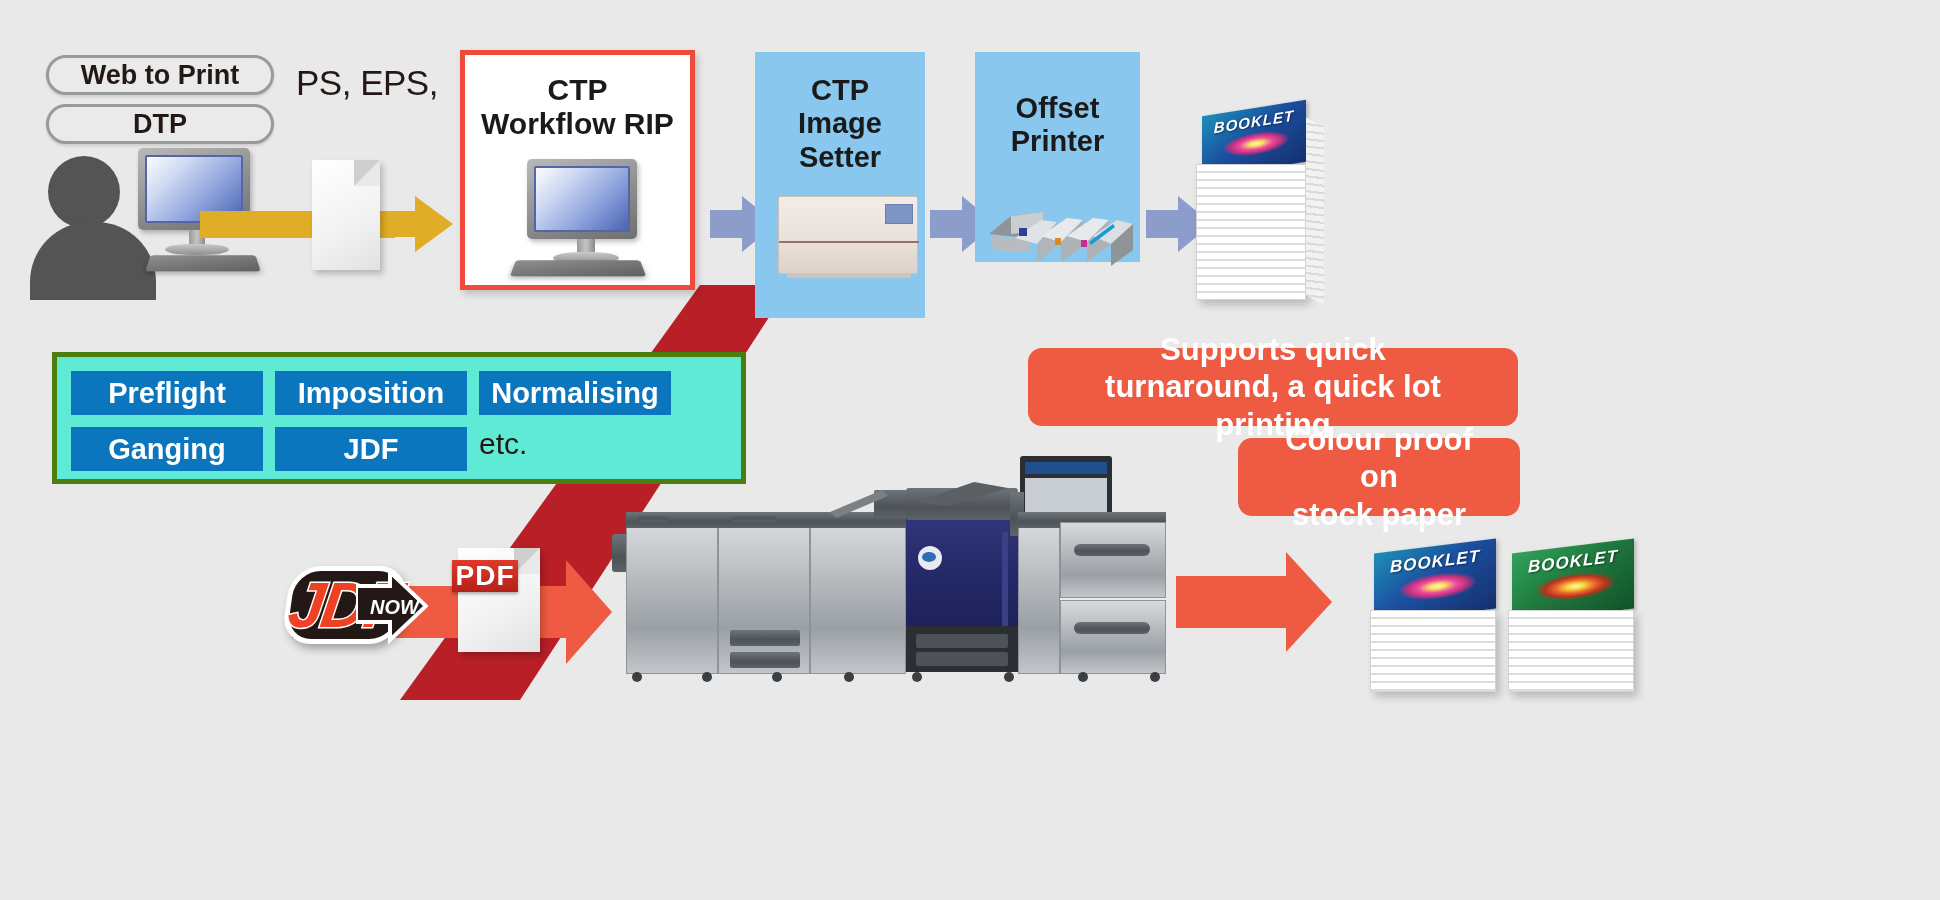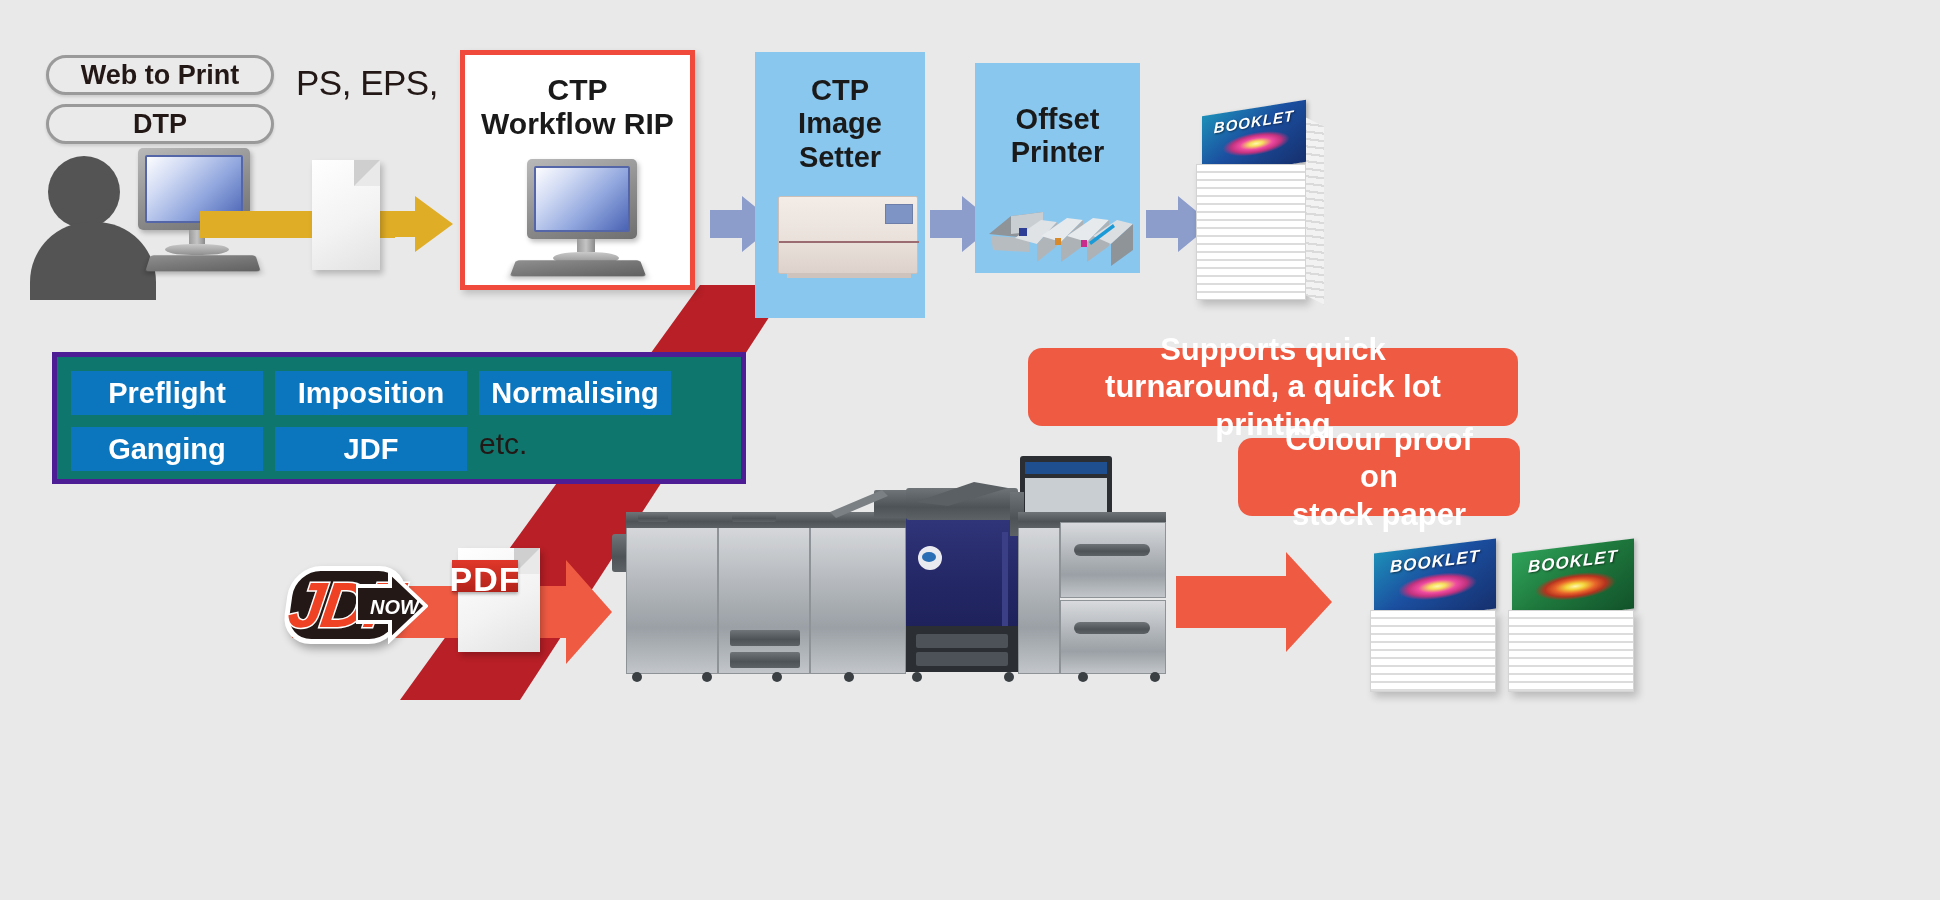--- a/index.html
+++ b/index.html
@@ -45,21 +45,21 @@
     text-align: center; font-weight: bold; color: #1a1a1a;
     font-size: 29px; line-height: 1.15; padding-top: 22px;
   }
 
   
   .arrow-yellow { background: #e0ad26; }
   .arrow-red    { background: #ef5a42; }
 
   
   .feature-box {
-    background: #0f766e; border: 5px solid #4c1d95;
+    background: #5eead4; border: 5px solid #4d7c0f;
   }
   .feat-btn {
     background: #0b76bd; color: #ffffff;
     display: flex; align-items: center; justify-content: center;
     font-weight: bold; font-size: 29px;
   }
   .etc-label { font-size: 30px; color: #231815; font-weight: normal; }
 
   
   .callout {
@@ -103,21 +103,21 @@
   }
   .sheet::after {
     content:""; position:absolute; top:0; right:0;
     border-width: 0 0 26px 26px; border-style: solid;
     border-color: transparent transparent #e9e9e9 #cfcfcf;
   }
 
   
   .pdf-badge {
     background: linear-gradient(180deg,#e0382a,#b2221a);
-    color: #fff; font-weight: bold; font-size: 34px;
+    color: #fff; font-weight: bold; font-size: 28px;
     display:flex; align-items:flex-start; justify-content:center;
     letter-spacing: 1px; box-shadow: 0 2px 3px rgba(0,0,0,.3);
   }
 
   
   .jdf-logo {
     background: #231815; border-radius: 30px;
     border: 5px solid #ffffff; transform: skewX(-8deg);
     box-shadow: 4px 5px 8px rgba(0,0,0,.3);
     display:flex; align-items:center; justify-content:center;
@@ -245,21 +245,21 @@
   <div class="imagesetter abs" style="left:778px; top:196px; width:140px; height:78px; border-radius:2px;">
     <div class="abs" style="left:0; top:44px; width:140px; height:2px; background:#9b6d72;"></div>
     <div class="abs" style="left:106px; top:7px; width:28px; height:20px; background:#7e94c4; border:1px solid #6d7fa8;"></div>
     <div class="abs" style="left:8px; top:76px; width:124px; height:5px; background:#cfc4bd;"></div>
   </div>
 
   <svg class="abs" style="left:930px; top:196px; width:66px; height:56px;">
     <polygon points="0,14 0,42 32,42 32,56 66,28 32,0 32,14" fill="#8c9ccb"></polygon>
   </svg>
 
-  <div class="blue-panel abs" style="left:975px; top:63px; width:165px; height:210px;">
+  <div class="blue-panel abs" style="left:975px; top:52px; width:165px; height:210px;">
     <div class="blue-panel-title" style="padding-top:40px;">
       <div>Offset</div>
       <div>Printer</div>
     </div>
   </div>
   <svg class="abs" style="left:985px; top:190px; width:160px; height:85px;">
     <polygon points="4,44 26,26 58,22 44,48" fill="#8f9499"></polygon>
     <polygon points="26,26 58,22 58,40 26,44" fill="#c9ced2"></polygon>
     <polygon points="6,46 44,48 44,62 8,60" fill="#b7bcc0"></polygon>
     <polygon points="30,48 56,30 72,32 52,54" fill="#dfe3e6"></polygon>

